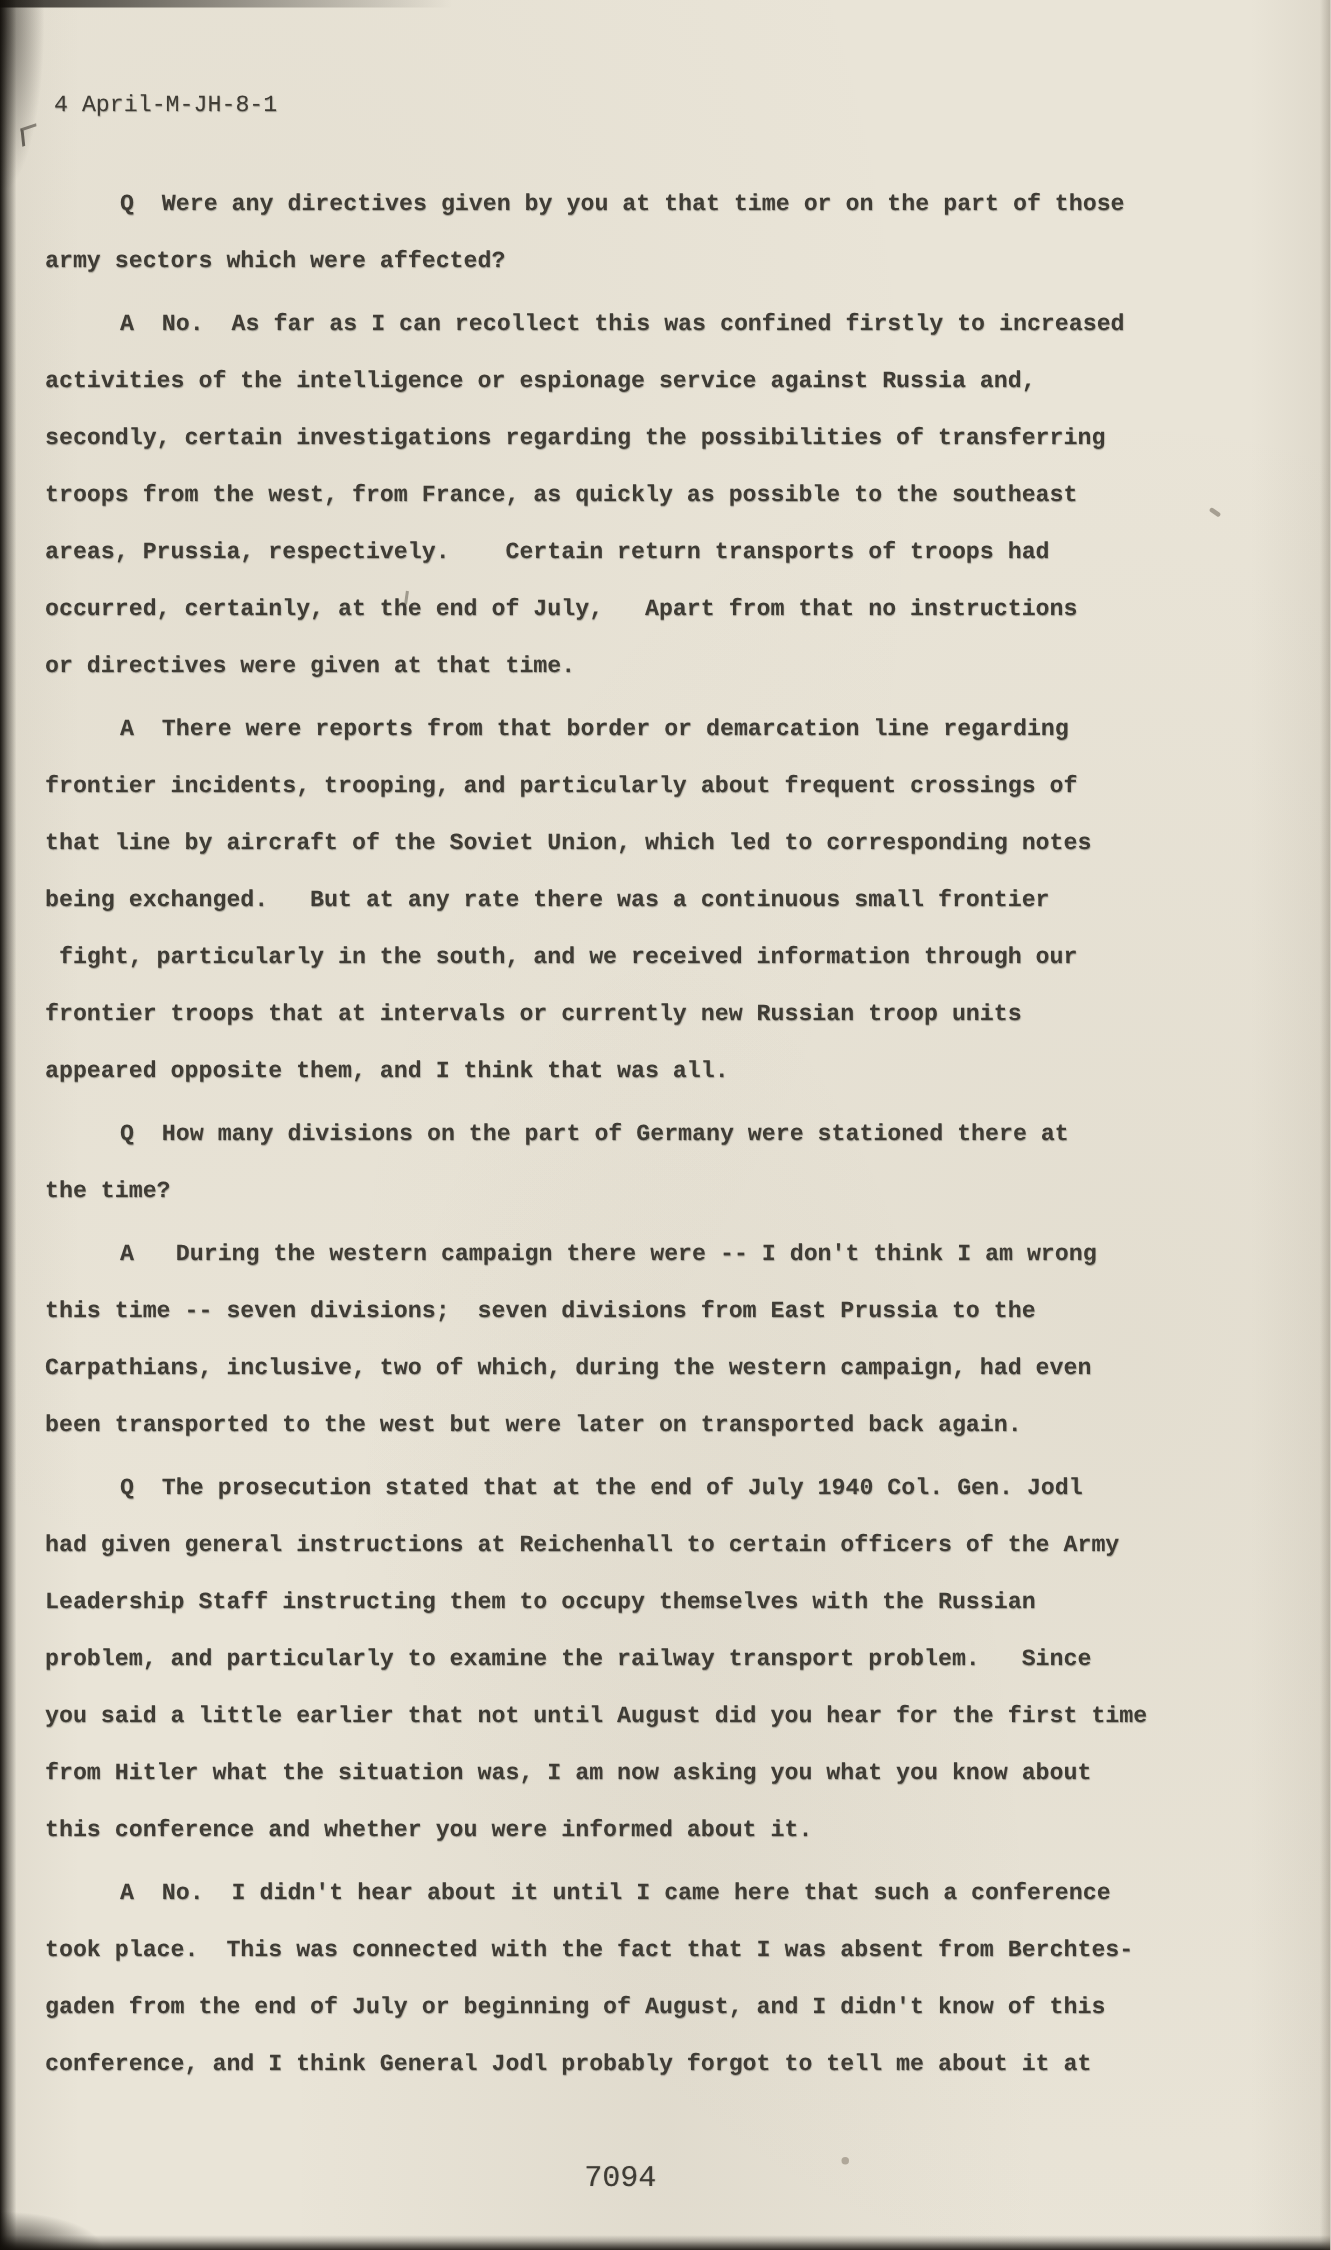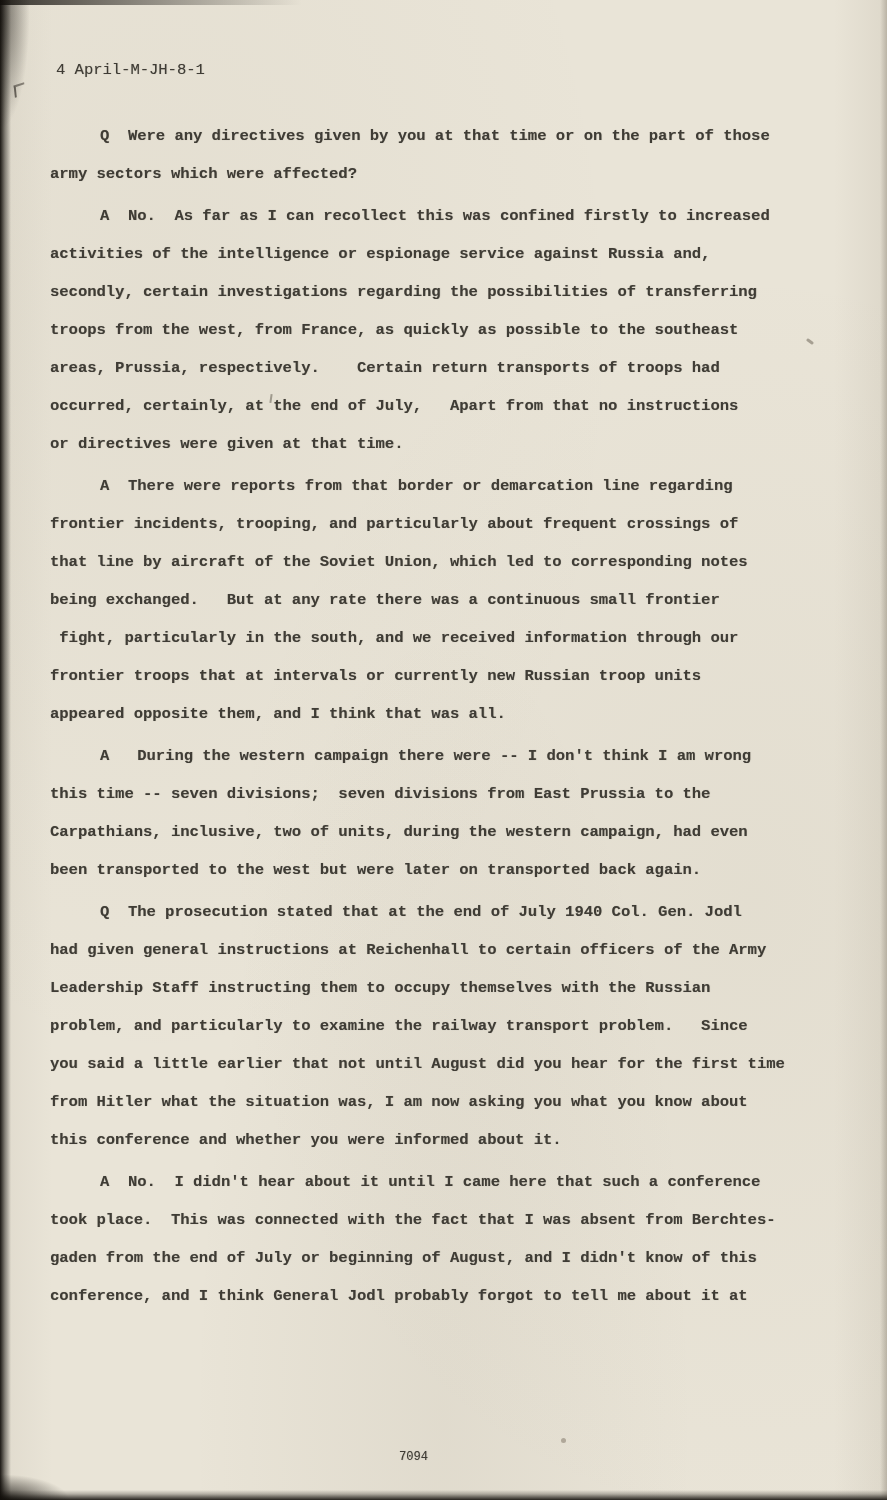--- a/index.html
+++ b/index.html
@@ -74,21 +74,21 @@
     position: absolute; left: 270px; top: 394px; width: 2px; height: 9px;
     background: rgba(90,84,72,0.5); transform: rotate(8deg);
     z-index: 4;
   }
   
   .paper {
     position: relative;
     width: 100%;
     height: 100%;
     box-sizing: border-box;
-    padding: 55px 0 0 50px;
+    padding: 55px 0 0 30px;
     z-index: 2;
   }
   .page-header {
     font-size: 15.5px;
     line-height: 30px;
     white-space: pre;
     text-shadow: 0.3px 0.4px 0.7px rgba(63,60,53,0.45);
     padding-left: 6px;
   }
   .transcript-body {
@@ -102,21 +102,21 @@
     white-space: pre;
     text-indent: 50px;
     text-shadow: 0.3px 0.4px 0.7px rgba(63,60,53,0.42);
   }
   .page-number {
     position: absolute;
     left: 0;
     right: 60px;
     bottom: 36px;
     text-align: center;
-    font-size: 12px;
+    font-size: 20px;
     text-shadow: 0.3px 0.4px 0.7px rgba(63,60,53,0.45);
   }
 </style>
 </head>
 <body>
 
 <div class="scan">
 
   <div class="edge-left"></div>
   <div class="edge-bottom"></div>
@@ -144,23 +144,25 @@
 areas, Prussia, respectively.    Certain return transports of troops had
 occurred, certainly, at the end of July,   Apart from that no instructions
 or directives were given at that time.</p>
       <p class="para">A  There were reports from that border or demarcation line regarding
 frontier incidents, trooping, and particularly about frequent crossings of
 that line by aircraft of the Soviet Union, which led to corresponding notes
 being exchanged.   But at any rate there was a continuous small frontier
  fight, particularly in the south, and we received information through our
 frontier troops that at intervals or currently new Russian troop units
 appeared opposite them, and I think that was all.</p>
+      <p class="para">Q  How many divisions on the part of Germany were stationed there at
+the time?</p>
       <p class="para">A   During the western campaign there were -- I don't think I am wrong
 this time -- seven divisions;  seven divisions from East Prussia to the
-Carpathians, inclusive, two of units, during the western campaign, had even
+Carpathians, inclusive, two of which, during the western campaign, had even
 been transported to the west but were later on transported back again.</p>
       <p class="para">Q  The prosecution stated that at the end of July 1940 Col. Gen. Jodl
 had given general instructions at Reichenhall to certain officers of the Army
 Leadership Staff instructing them to occupy themselves with the Russian
 problem, and particularly to examine the railway transport problem.   Since
 you said a little earlier that not until August did you hear for the first time
 from Hitler what the situation was, I am now asking you what you know about
 this conference and whether you were informed about it.</p>
       <p class="para">A  No.  I didn't hear about it until I came here that such a conference
 took place.  This was connected with the fact that I was absent from Berchtes-

